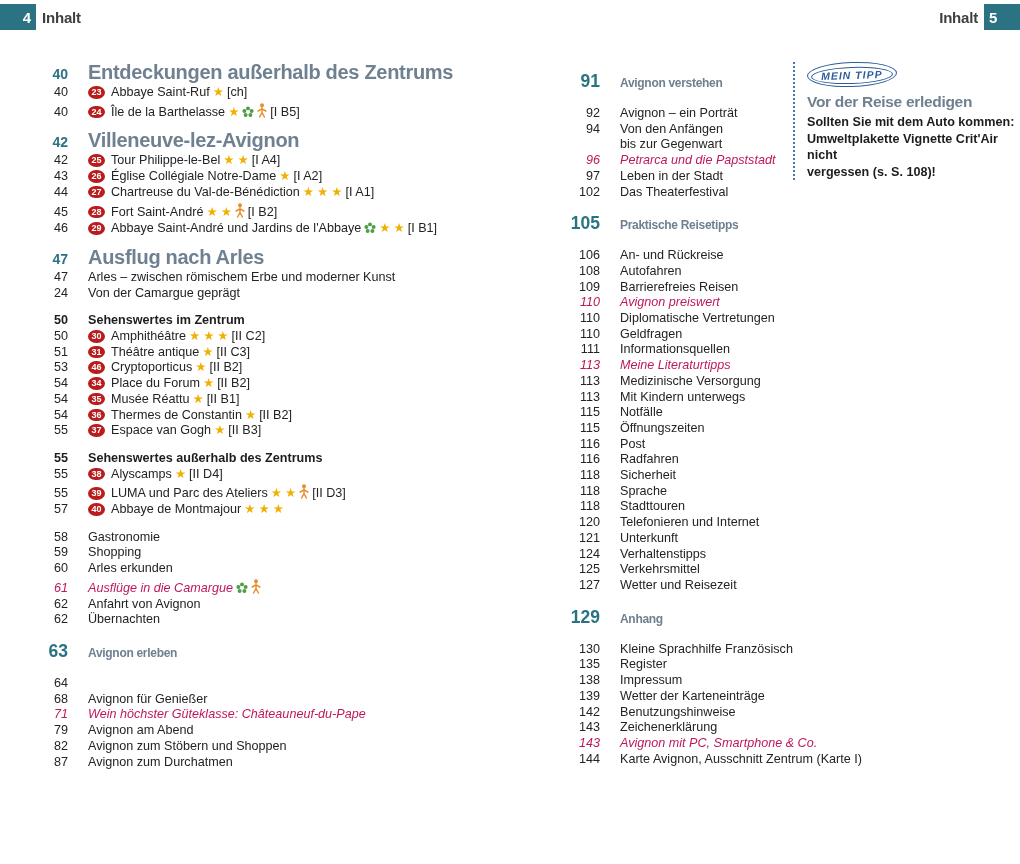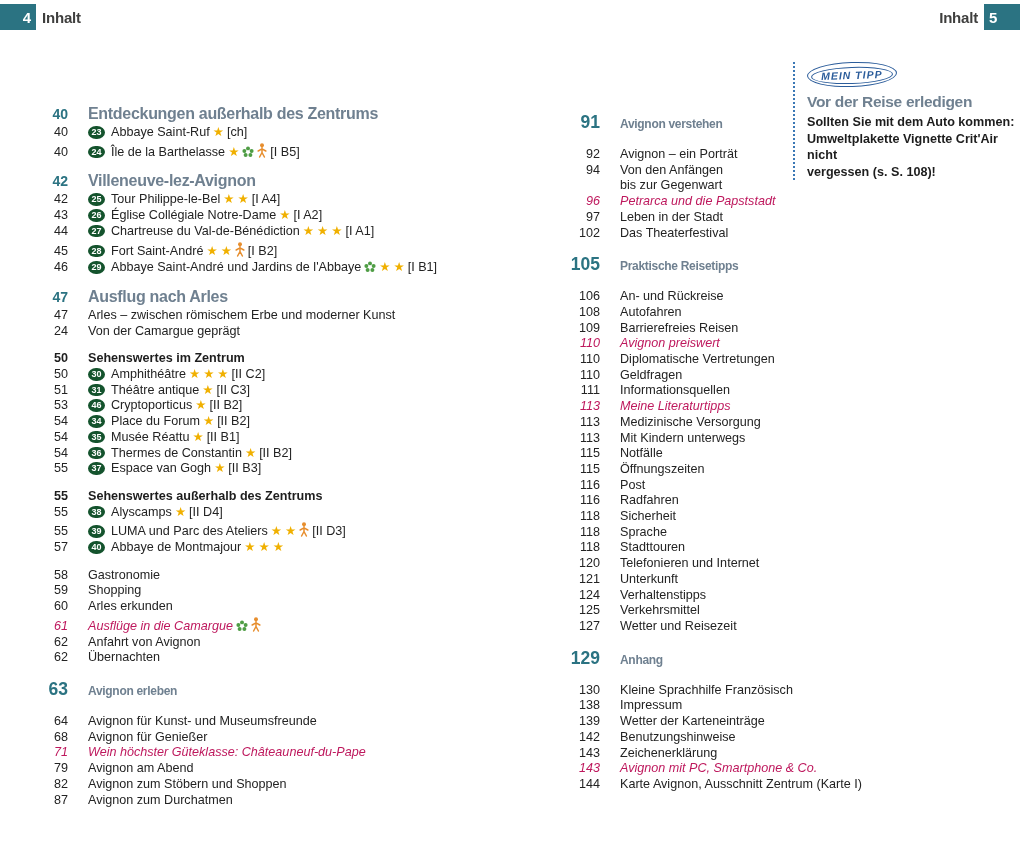--- a/index.html
+++ b/index.html
@@ -10,40 +10,40 @@
   
   .runhead{position:absolute;top:4px;height:26px;display:flex;align-items:center;}
   .runhead.left{left:0;}
   .runhead.right{right:0;flex-direction:row-reverse;}
   .folio-box{width:36px;height:26px;background:#2b7382;color:#fff;font-weight:bold;
     font-size:15px;display:flex;align-items:center;}
   .runhead.left .folio-box{justify-content:flex-end;padding-right:5px;box-sizing:border-box;}
   .runhead.right .folio-box{justify-content:flex-start;padding-left:5px;box-sizing:border-box;}
   .runhead-label{font-weight:bold;font-size:15px;color:#3f3f3e;margin:0 6px;letter-spacing:-0.2px;}
   
-  .col{position:absolute;top:64px;margin-top:41px;}
+  .col{position:absolute;top:64px;}
   #col-left{left:0;width:505px;}
   #col-right{left:510px;width:380px;}
   .group{margin-bottom:12px;}
   .row{display:flex;align-items:baseline;line-height:15.7px;font-size:12.6px;white-space:nowrap;}
   .num{flex:none;text-align:right;color:#232323;}
   #col-left .num{width:68px;}
   #col-right .num{width:90px;}
   .content{margin-left:20px;}
   
   .row.section{line-height:17px;margin-bottom:1px;}
   .row.section .num{color:#2b7382;font-weight:bold;font-size:14px;}
-  .row.section .label{color:#6f8090;font-weight:bold;font-size:16px;letter-spacing:-0.3px;}
+  .row.section .label{color:#6f8090;font-weight:bold;font-size:20px;letter-spacing:-0.3px;}
   .row.chapter{line-height:22px;margin:6px 0 8px 0;}
   .row.chapter .num{color:#2b7382;font-weight:bold;font-size:17.5px;}
   .row.chapter .label{color:#6f8090;font-weight:bold;font-size:12px;letter-spacing:-0.3px;}
   .row.bold .num,.row.bold .label{font-weight:bold;color:#1d1d1d;}
   .row.highlight .num,.row.highlight .label{font-style:italic;color:#be185d;}
   
-  .badge{display:inline-block;width:17px;height:12.5px;border-radius:8px/6.5px;background:#14532d;
+  .badge{display:inline-block;width:17px;height:12.5px;border-radius:8px/6.5px;background:#b91c1c;
     color:#fff;font-size:9px;font-weight:bold;text-align:center;line-height:13px;
     margin-right:6px;position:relative;top:-1px;}
   .tok{margin-left:3px;}
   .tok.star{color:#f0b000;font-size:12.5px;}
   .tok.tag{color:#232323;}
   .tok svg{position:relative;top:2px;}
   
   #tipbox{position:absolute;left:793px;top:62px;width:218px;border-left:2px dotted #3b78b5;
     padding-left:12px;}
   .stamp{display:inline-block;border:1.5px solid #2c5d9b;border-radius:50%;padding:2px 3px;
@@ -248,21 +248,20 @@
       </div>
       <div class="group">
         <div class="row chapter">
           <span class="num">63</span>
           <span class="content"><span class="label">Avignon erleben</span></span>
         </div>
       </div>
       <div class="group">
         <div class="row entry">
           <span class="num">64</span>
-          <span class="content"><span class="label">Avignon für Kunst- und Museumsfreunde</span></span>
         </div>
         <div class="row entry">
           <span class="num">68</span>
           <span class="content"><span class="label">Avignon für Genießer</span></span>
         </div>
         <div class="row highlight">
           <span class="num">71</span>
           <span class="content"><span class="label">Wein höchster Güteklasse: Châteauneuf-du-Pape</span></span>
         </div>
         <div class="row entry">
@@ -411,20 +410,24 @@
       <div class="group">
         <div class="row chapter">
           <span class="num">129</span>
           <span class="content"><span class="label">Anhang</span></span>
         </div>
       </div>
       <div class="group">
         <div class="row entry">
           <span class="num">130</span>
           <span class="content"><span class="label">Kleine Sprachhilfe Französisch</span></span>
+        </div>
+        <div class="row entry">
+          <span class="num">135</span>
+          <span class="content"><span class="label">Register</span></span>
         </div>
         <div class="row entry">
           <span class="num">138</span>
           <span class="content"><span class="label">Impressum</span></span>
         </div>
         <div class="row entry">
           <span class="num">139</span>
           <span class="content"><span class="label">Wetter der Karteneinträge</span></span>
         </div>
         <div class="row entry">

